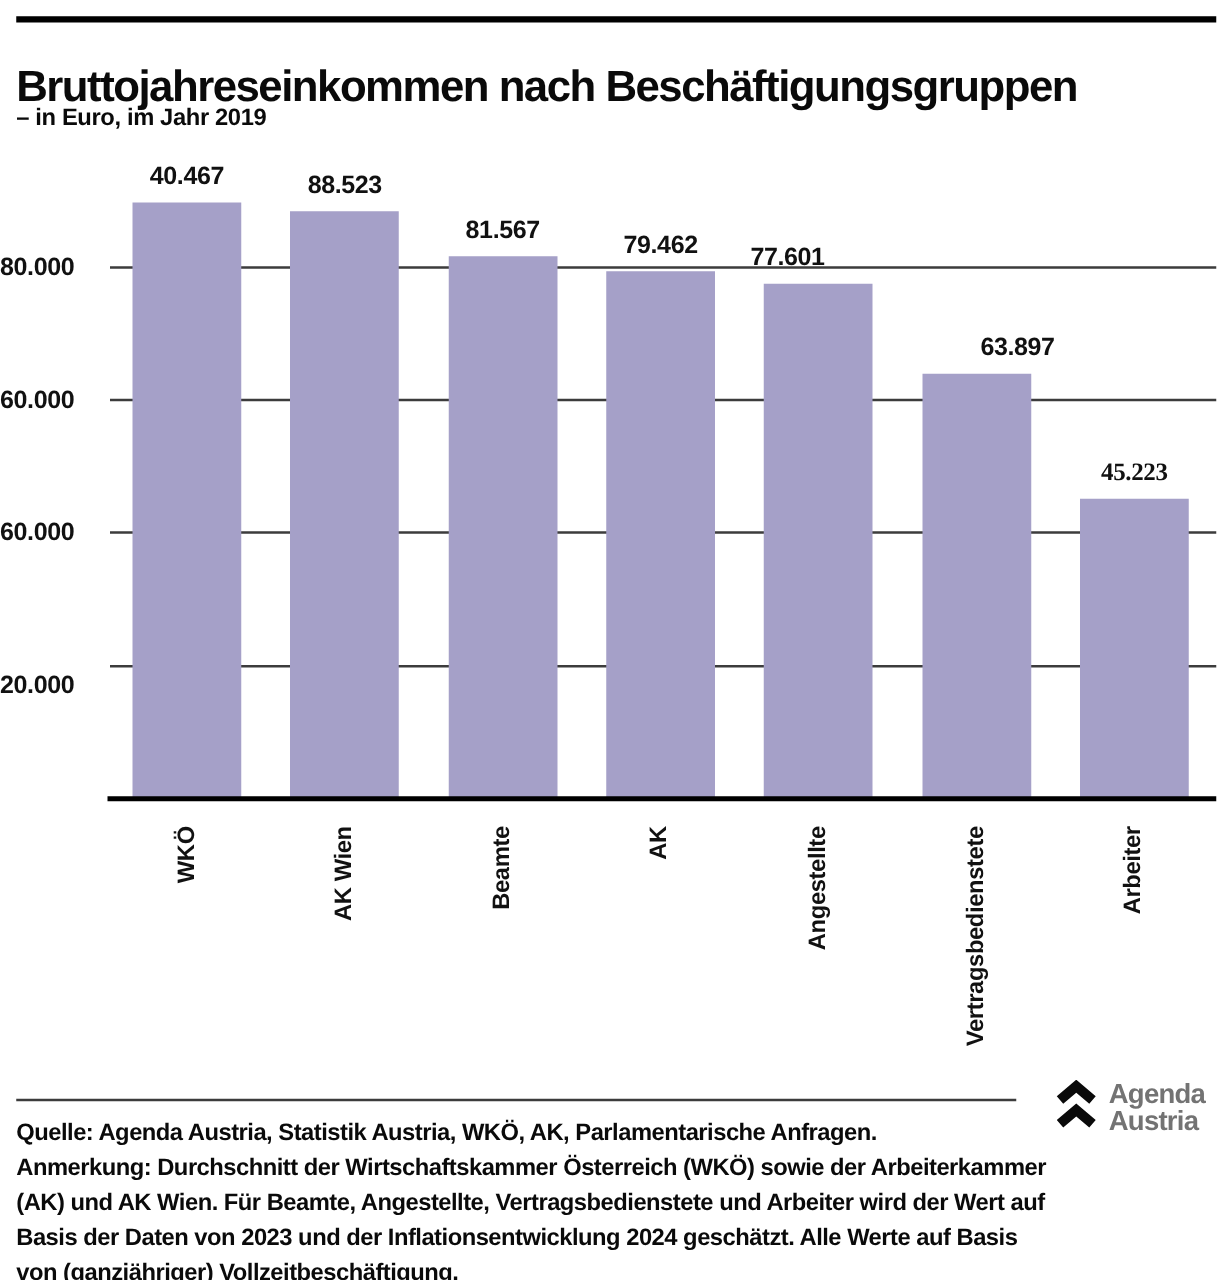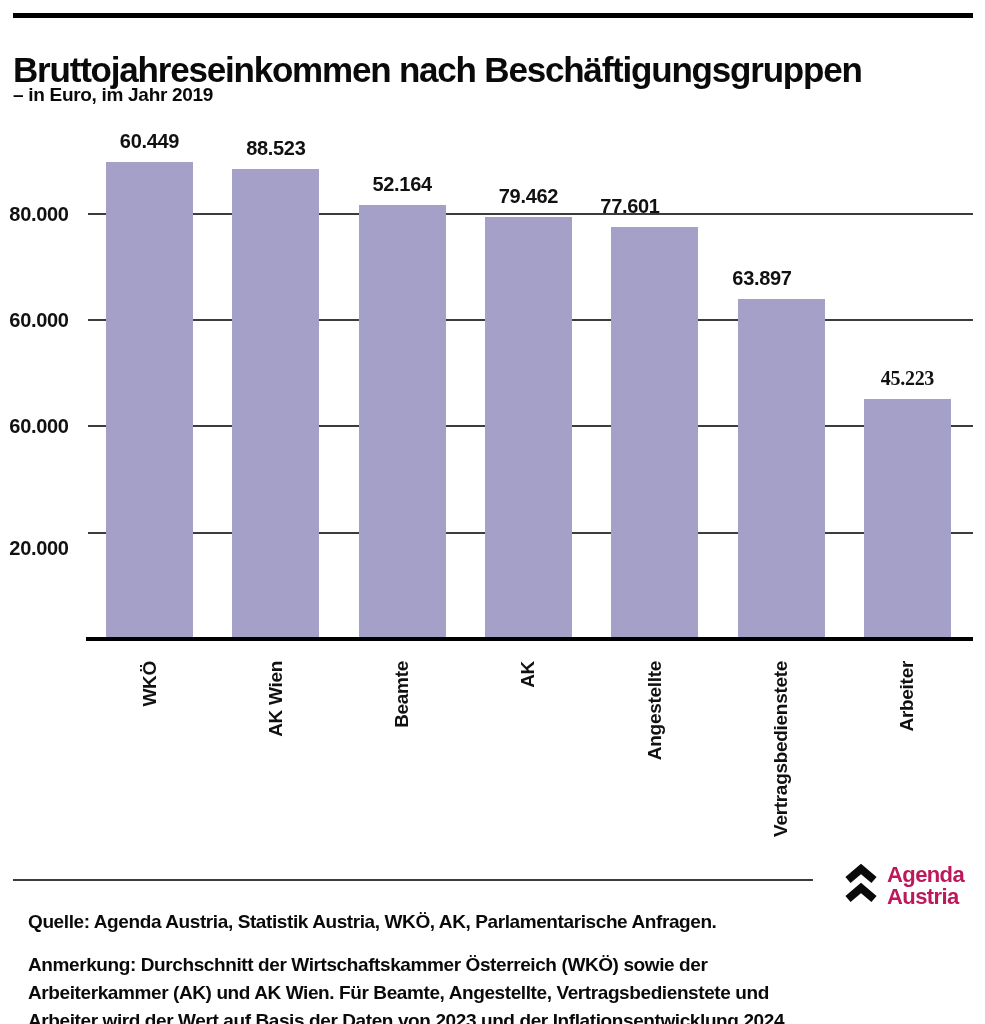--- a/index.html
+++ b/index.html
@@ -26,21 +26,21 @@
   }
   .chart-subtitle {
     position: absolute; left: 13px; top: 84px;
     font-size: 19px; font-weight: 700; letter-spacing: -0.3px;
     color: #0a0a0a;
   }
   .plot { position: absolute; left: 0; top: 0; width: 985px; height: 870px; }
   .gridline { position: absolute; height: 2px; background: #3c3c3c; }
   .y-tick-label {
     position: absolute; left: 0; width: 78px; height: 24px;
-    line-height: 24px; text-align: center;
+    line-height: 24px; text-align: left;
     font-size: 20px; font-weight: 700; letter-spacing: -0.3px;
   }
   .bar { position: absolute; }
   .bar-value-label {
     position: absolute; width: 140px; text-align: center;
     font-size: 20px; font-weight: 700; letter-spacing: -0.3px;
     white-space: nowrap;
   }
   .axis-line { position: absolute; background: #000000; }
   .x-label-anchor { position: absolute; width: 0; height: 0; }
@@ -54,30 +54,30 @@
   .footer-divider {
     position: absolute; left: 13px; top: 879px;
     width: 800px; height: 2px; background: #3c3c3c;
   }
   .footer-text {
     position: absolute; left: 13px; top: 893px;
     width: 830px;
     font-size: 19px; font-weight: 700; letter-spacing: -0.4px;
     line-height: 28px; color: #0a0a0a;
   }
-  .footer-text p { margin: 15px; }
+  .footer-text p { margin: 0; }
   .logo {
     position: absolute; left: 843px; top: 864px;
     display: flex; align-items: flex-start;
   }
   .logo-icon { width: 36px; height: 44px; }
   .logo-text {
     margin-left: 8px;
     font-size: 22px; font-weight: 700; letter-spacing: -0.6px;
-    line-height: 22px; color: #be185d;
+    line-height: 22px; color: #737373;
   }
 </style>
 </head>
 <body>
 
 <div id="canvas">
   <div class="top-rule"></div>
 
   <h1 class="chart-title">Bruttojahreseinkommen nach Beschäftigungsgruppen</h1>
   <div class="chart-subtitle">– in Euro, im Jahr 2019</div>
@@ -85,46 +85,46 @@
   <div class="plot" id="plot">
       <div class="gridline" style="left: 88px; top: 531.7px; width: 885px;"></div>
       <div class="y-tick-label" style="top: 526px; margin-top: 10px;">20.000</div>
       <div class="gridline" style="left: 88px; top: 425.4px; width: 885px;"></div>
       <div class="y-tick-label" style="top: 414.4px;">60.000</div>
       <div class="gridline" style="left: 88px; top: 319.1px; width: 885px;"></div>
       <div class="y-tick-label" style="top: 308.1px;">60.000</div>
       <div class="gridline" style="left: 88px; top: 212.8px; width: 885px;"></div>
       <div class="y-tick-label" style="top: 201.8px;">80.000</div>
       <div class="bar" style="left: 106px; top: 161.516px; width: 87px; height: 477.484px; background: rgb(165, 160, 200);"></div>
-      <div class="bar-value-label" style="left: 79.5px; top: 129.516px;">60.449</div>
+      <div class="bar-value-label" style="left: 79.5px; top: 129.516px;">40.467</div>
       <div class="x-label-anchor" style="left: 149.5px; top: 650px;">
         <div class="x-label">WKÖ</div>
       </div>
       <div class="bar" style="left: 232.33px; top: 168.5px; width: 87px; height: 470.5px; background: rgb(165, 160, 200);"></div>
       <div class="bar-value-label" style="left: 205.83px; top: 136.5px;">88.523</div>
       <div class="x-label-anchor" style="left: 275.83px; top: 650px;">
         <div class="x-label">AK Wien</div>
       </div>
       <div class="bar" style="left: 358.66px; top: 205.471px; width: 87px; height: 433.529px; background: rgb(165, 160, 200);"></div>
-      <div class="bar-value-label" style="left: 332.16px; top: 173.471px;">52.164</div>
+      <div class="bar-value-label" style="left: 332.16px; top: 173.471px;">81.567</div>
       <div class="x-label-anchor" style="left: 402.16px; top: 650px;">
         <div class="x-label">Beamte</div>
       </div>
       <div class="bar" style="left: 484.99px; top: 216.659px; width: 87px; height: 422.341px; background: rgb(165, 160, 200);"></div>
       <div class="bar-value-label" style="left: 458.49px; top: 184.659px;">79.462</div>
       <div class="x-label-anchor" style="left: 528.49px; top: 650px;">
         <div class="x-label">AK</div>
       </div>
       <div class="bar" style="left: 611.32px; top: 226.551px; width: 87px; height: 412.449px; background: rgb(165, 160, 200);"></div>
       <div class="bar-value-label" style="left: 560px; top: 194.551px;">77.601</div>
       <div class="x-label-anchor" style="left: 654.82px; top: 650px;">
         <div class="x-label">Angestellte</div>
       </div>
       <div class="bar" style="left: 737.65px; top: 299.387px; width: 87px; height: 339.613px; background: rgb(165, 160, 200);"></div>
-      <div class="bar-value-label" style="left: 692px; top: 267.387px;">63.897</div>
+      <div class="bar-value-label" style="left: 744px; top: 267.387px;">63.897</div>
       <div class="x-label-anchor" style="left: 781.15px; top: 650px;">
         <div class="x-label">Vertragsbedienstete</div>
       </div>
       <div class="bar" style="left: 863.98px; top: 398.64px; width: 87px; height: 240.36px; background: rgb(165, 160, 200);"></div>
       <div class="bar-value-label" style="left: 837.48px; top: 366.64px; font-family: Liberation Serif, serif;">45.223</div>
       <div class="x-label-anchor" style="left: 907.48px; top: 650px;">
         <div class="x-label">Arbeiter</div>
       </div>
       <div class="axis-line" style="left: 86px; top: 637px; width: 887px; height: 4px;"></div>
     </div>

